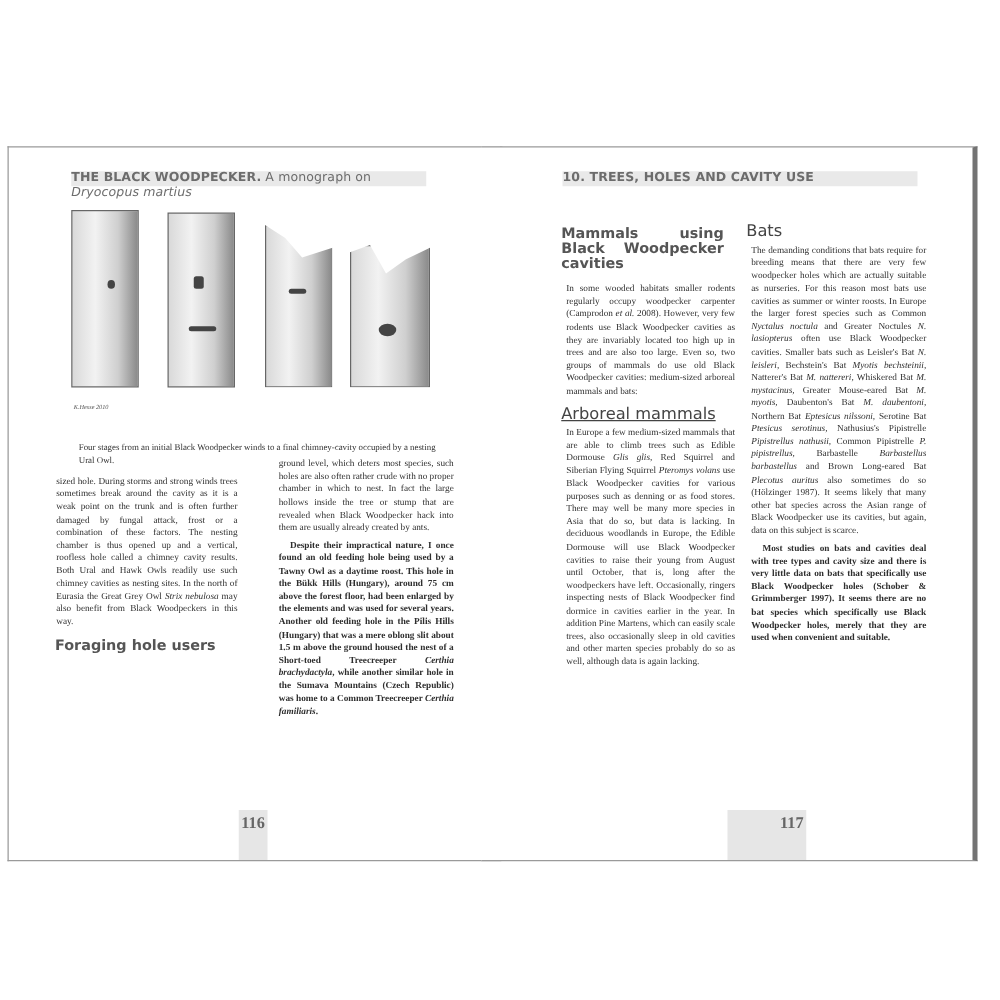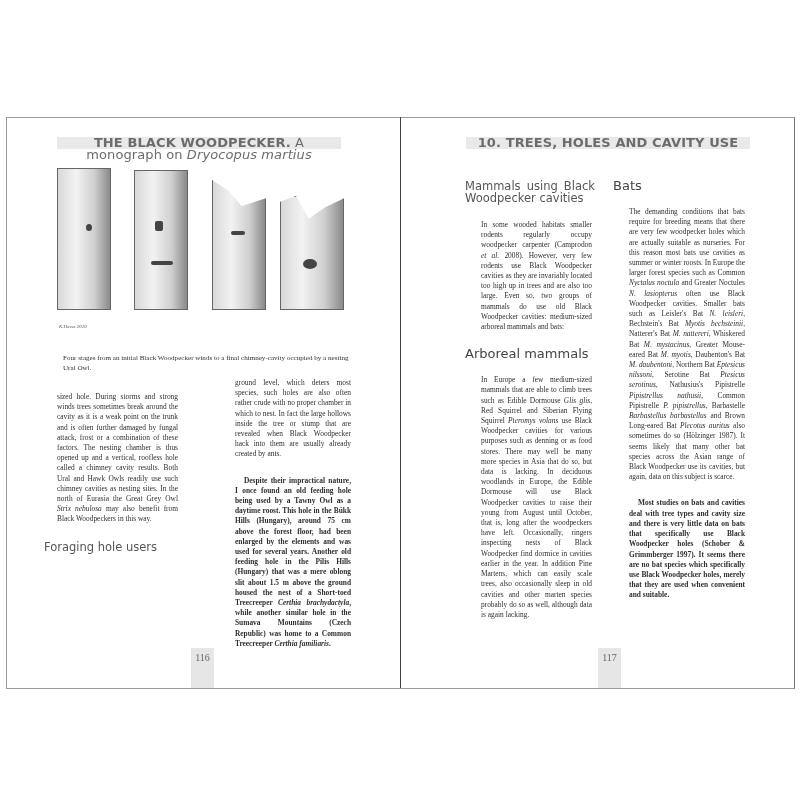--- a/index.html
+++ b/index.html
@@ -1,38 +1,38 @@
 <!DOCTYPE html>
 <html><head>
 <meta charset="utf-8">
 <style>
   html, body { margin:0; padding:0; }
   body { width:800px; height:800px; background:#ffffff; position:relative; overflow:hidden;
          font-family:"Liberation Serif", "DejaVu Serif", serif; color:#2b2b2b; }
   .page { position:absolute; top:117px; height:570px; background:#fff; }
   .page.left { left:6px; width:394px; border-top:1px solid #9a9a9a; border-left:1px solid #9a9a9a; border-bottom:1px solid #9a9a9a; }
-  .page.right { left:401px; width:393px; border-top:1px solid #9a9a9a; border-right:1px solid #737373; border-bottom:1px solid #9a9a9a; }
+  .page.right { left:385px; width:393px; border-top:1px solid #9a9a9a; border-right:4px solid #737373; border-bottom:1px solid #9a9a9a; }
   .spine { position:absolute; left:400px; top:117px; width:2px; height:571px; background:#444; }
   .running-head { position:absolute; top:19px; height:12px; background:#e9e9e9; font-family:"DejaVu Sans", sans-serif;
-                  font-size:13px; color:#6c6c6c; text-align:center; line-height:12px; letter-spacing:0.1px; }
+                  font-size:10px; color:#6c6c6c; text-align:left; line-height:12px; letter-spacing:0.1px; }
   .page.left .running-head { left:50px; width:284px; }
   .page.right .running-head { left:65px; width:284px; }
   .running-head b { font-weight:bold; }
   .figure { position:absolute; left:45px; top:50px; width:300px; height:142px; }
   .trunk { position:absolute; bottom:0; border:1px solid #666; background:linear-gradient(90deg,#d9d9d9,#f2f2f2 35%,#cfcfcf 70%,#8a8a8a); }
   .trunk .mark { position:absolute; background:#444; border-radius:50%; }
   .signature { position:absolute; left:52px; top:206px; font-size:5px; color:#555; font-style:italic; line-height:6px; }
   .caption { position:absolute; left:56px; top:235px; width:290px; font-size:7.1px; line-height:10px; color:#333; }
   .col { position:absolute; font-size:7.4px; line-height:10.2px; text-align:justify; color:#2e2e2e; }
-  .col p { margin:16px; }
+  .col p { margin:4px; }
   .col p.indent { text-indent:9px;font-weight:bold; }
-  .h2 { font-family:"DejaVu Sans", sans-serif; font-size:11.5px; line-height:12px; color:#555; font-weight:normal; margin:0; }
+  .h2 { font-family:"DejaVu Sans", sans-serif; font-size:11.5px; line-height:12px; color:#555; font-weight:bold; margin:0; }
   .h3 { font-family:"DejaVu Sans", sans-serif; font-size:13px; line-height:11px; color:#444; font-weight:normal; margin:0; }
   i { font-style:italic; }
-  .folio { position:absolute; width:23px; height:40px; background:#e6e6e6; font-size:10px; color:#666; text-align:center; line-height:20px; bottom:0; }
+  .folio { position:absolute; width:23px; height:40px; background:#e6e6e6; font-size:13px; color:#666; text-align:center; line-height:20px; bottom:0;font-weight:bold; }
 </style>
 </head>
 <body>
 
 <div class="page left">
   <div class="running-head"><b>THE BLACK WOODPECKER.</b><span> A monograph on </span><i>Dryocopus martius</i></div>
 
   <div class="figure">
     <div class="trunk" style="left:5px;width:52px;height:140px;">
       <div class="mark" style="left:28px;top:55px;width:6px;height:7px;"></div>
@@ -65,24 +65,24 @@
 </div>
 
 <div class="spine"></div>
 
 <div class="page right">
   <div class="running-head" style="font-weight:bold;">10. TREES, HOLES AND CAVITY USE</div>
 
   <div class="col" style="left:64px;top:62px;width:143px;">
     <h2 class="h2" style="margin:0 0 10px 0;width:130px;">Mammals using Black Woodpecker cavities</h2>
     <p><span>In some wooded habitats smaller rodents regularly occupy woodpecker carpenter (Camprodon </span><i>et al.</i><span> 2008). However, very few rodents use Black Woodpecker cavities as they are invariably located too high up in trees and are also too large. Even so, two groups of mammals do use old Black Woodpecker cavities: medium-sized arboreal mammals and bats:</span></p>
-    <h3 class="h3" style="margin:8px 0 1px 0;">Arboreal mammals</h3>
+    <h3 class="h3" style="margin:8px 0 1px 0;text-decoration:underline;">Arboreal mammals</h3>
     <p><span>In Europe a few medium-sized mammals that are able to climb trees such as Edible Dormouse </span><i>Glis glis</i><span>, Red Squirrel and Siberian Flying Squirrel </span><i>Pteromys volans</i><span> use Black Woodpecker cavities for various purposes such as denning or as food stores. There may well be many more species in Asia that do so, but data is lacking. In deciduous woodlands in Europe, the Edible Dormouse will use Black Woodpecker cavities to raise their young from August until October, that is, long after the woodpeckers have left. Occasionally, ringers inspecting nests of Black Woodpecker find dormice in cavities earlier in the year. In addition Pine Martens, which can easily scale trees, also occasionally sleep in old cavities and other marten species probably do so as well, although data is again lacking.</span></p>
   </div>
 
   <div class="col" style="left:212px;top:62px;width:148px;">
     <h3 class="h3" style="margin:0 0 1px 0;">Bats</h3>
     <p><span>The demanding conditions that bats require for breeding means that there are very few woodpecker holes which are actually suitable as nurseries. For this reason most bats use cavities as summer or winter roosts. In Europe the larger forest species such as Common </span><i>Nyctalus noctula</i><span> and Greater Noctules </span><i>N. lasiopterus</i><span> often use Black Woodpecker cavities. Smaller bats such as Leisler's Bat </span><i>N. leisleri</i><span>, Bechstein's Bat </span><i>Myotis bechsteinii</i><span>, Natterer's Bat </span><i>M. nattereri</i><span>, Whiskered Bat </span><i>M. mystacinus</i><span>, Greater Mouse-eared Bat </span><i>M. myotis</i><span>, Daubenton's Bat </span><i>M. daubentoni</i><span>, Northern Bat </span><i>Eptesicus nilssoni</i><span>, Serotine Bat </span><i>Ptesicus serotinus</i><span>, Nathusius's Pipistrelle </span><i>Pipistrellus nathusii</i><span>, Common Pipistrelle </span><i>P. pipistrellus</i><span>, Barbastelle </span><i>Barbastellus barbastellus</i><span> and Brown Long-eared Bat </span><i>Plecotus auritus</i><span> also sometimes do so (Hölzinger 1987). It seems likely that many other bat species across the Asian range of Black Woodpecker use its cavities, but again, data on this subject is scarce.</span></p>
     <p class="indent">Most studies on bats and cavities deal with tree types and cavity size and there is very little data on bats that specifically use Black Woodpecker holes (Schober &amp; Grimmberger 1997). It seems there are no bat species which specifically use Black Woodpecker holes, merely that they are used when convenient and suitable.</p>
   </div>
 
-  <div class="folio" style="left:197px;"><span>117</span></div>
+  <div class="folio" style="left:197px;padding-left:40px;"><span>117</span></div>
 </div>
 
 </body></html>

